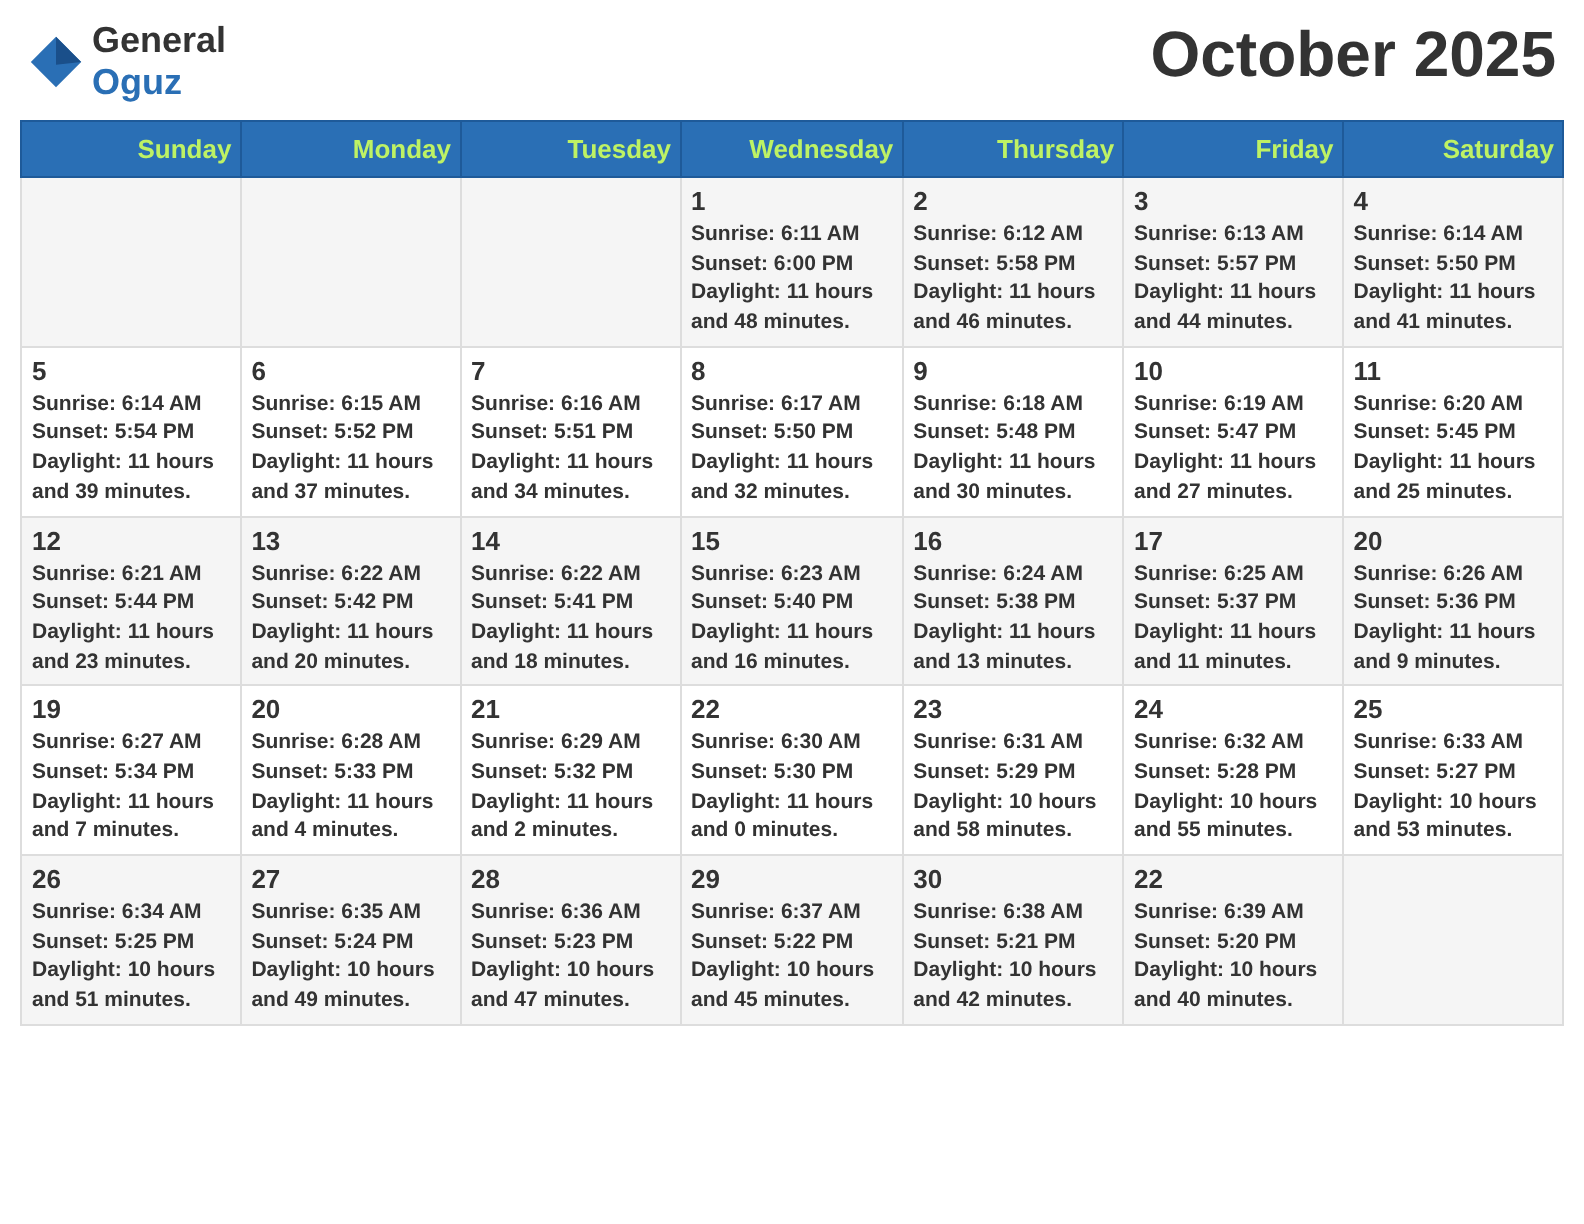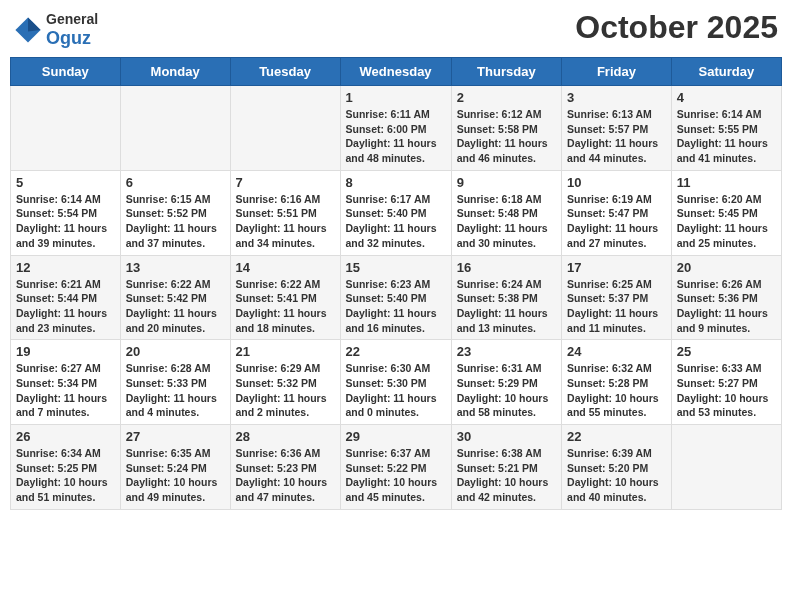--- a/index.html
+++ b/index.html
@@ -40,25 +40,25 @@
       font-weight: normal;
       color: #555;
     }
     table {
       width: 100%;
       border-collapse: collapse;
       border: 1px solid #ccc;
     }
     thead tr th {
       background-color: #2a6fb5;
-      color: #ffffff;
+      color: #bef264;
       font-size: 13px;
       font-weight: bold;
       padding: 6px 4px;
-      text-align: center;
+      text-align: right;
       border: 1px solid #1e5a99;
     }
     tbody tr {
       vertical-align: top;
     }
     tbody tr:nth-child(odd) {
       background-color: #f5f5f5;
     }
     tbody tr:nth-child(even) {
       background-color: #ffffff;
@@ -92,21 +92,21 @@
 <body>
 
 <div class="header">
   <div class="logo">
     <svg class="logo-icon" viewBox="0 0 40 40">
       <polygon points="20,2 38,20 20,38 2,20" fill="#2a6fb5"></polygon>
       <polygon points="20,2 38,20 20,22" fill="#1a4f8a"></polygon>
     </svg>
     <div>
       <div>
-        <span style="font-size:14px;font-weight:bold;color:#333;">General</span><br>
+        <span style="font-size:18px;font-weight:bold;color:#333;">General</span><br>
         <span style="font-size:18px;font-weight:bold;color:#2a6fb5;">Oguz</span>
       </div>
     </div>
   </div>
   <div class="month-title">
     <h1>October 2025</h1>
   </div>
 </div>
 
 <table>
@@ -141,21 +141,21 @@
         </td>
         <td>
           <span class="day-number">3</span>
           <div class="day-info">Sunrise: 6:13 AM
 Sunset: 5:57 PM
 Daylight: 11 hours and 44 minutes.</div>
         </td>
         <td>
           <span class="day-number">4</span>
           <div class="day-info">Sunrise: 6:14 AM
-Sunset: 5:55 PM
+Sunset: 5:50 PM
 Daylight: 11 hours and 41 minutes.</div>
         </td>
       </tr>
       <tr>
         <td>
           <span class="day-number">5</span>
           <div class="day-info">Sunrise: 6:14 AM
 Sunset: 5:54 PM
 Daylight: 11 hours and 39 minutes.</div>
         </td>
@@ -167,21 +167,21 @@
         </td>
         <td>
           <span class="day-number">7</span>
           <div class="day-info">Sunrise: 6:16 AM
 Sunset: 5:51 PM
 Daylight: 11 hours and 34 minutes.</div>
         </td>
         <td>
           <span class="day-number">8</span>
           <div class="day-info">Sunrise: 6:17 AM
-Sunset: 5:40 PM
+Sunset: 5:50 PM
 Daylight: 11 hours and 32 minutes.</div>
         </td>
         <td>
           <span class="day-number">9</span>
           <div class="day-info">Sunrise: 6:18 AM
 Sunset: 5:48 PM
 Daylight: 11 hours and 30 minutes.</div>
         </td>
         <td>
           <span class="day-number">10</span>

